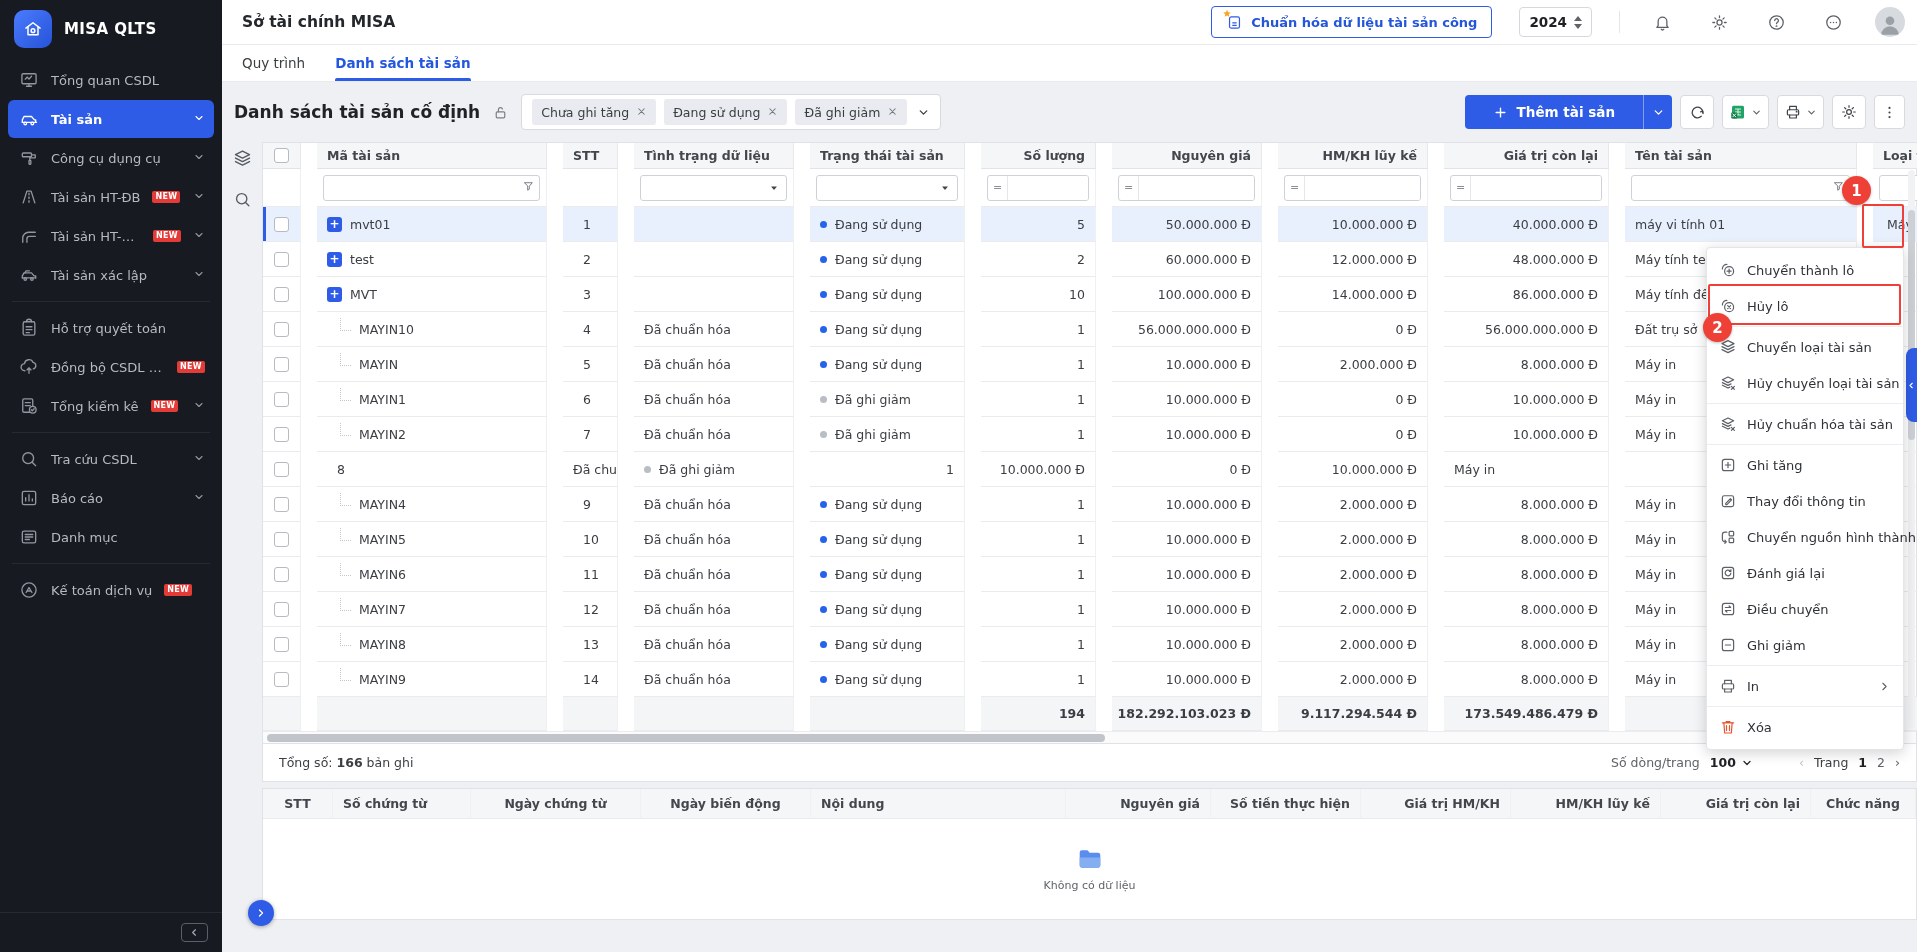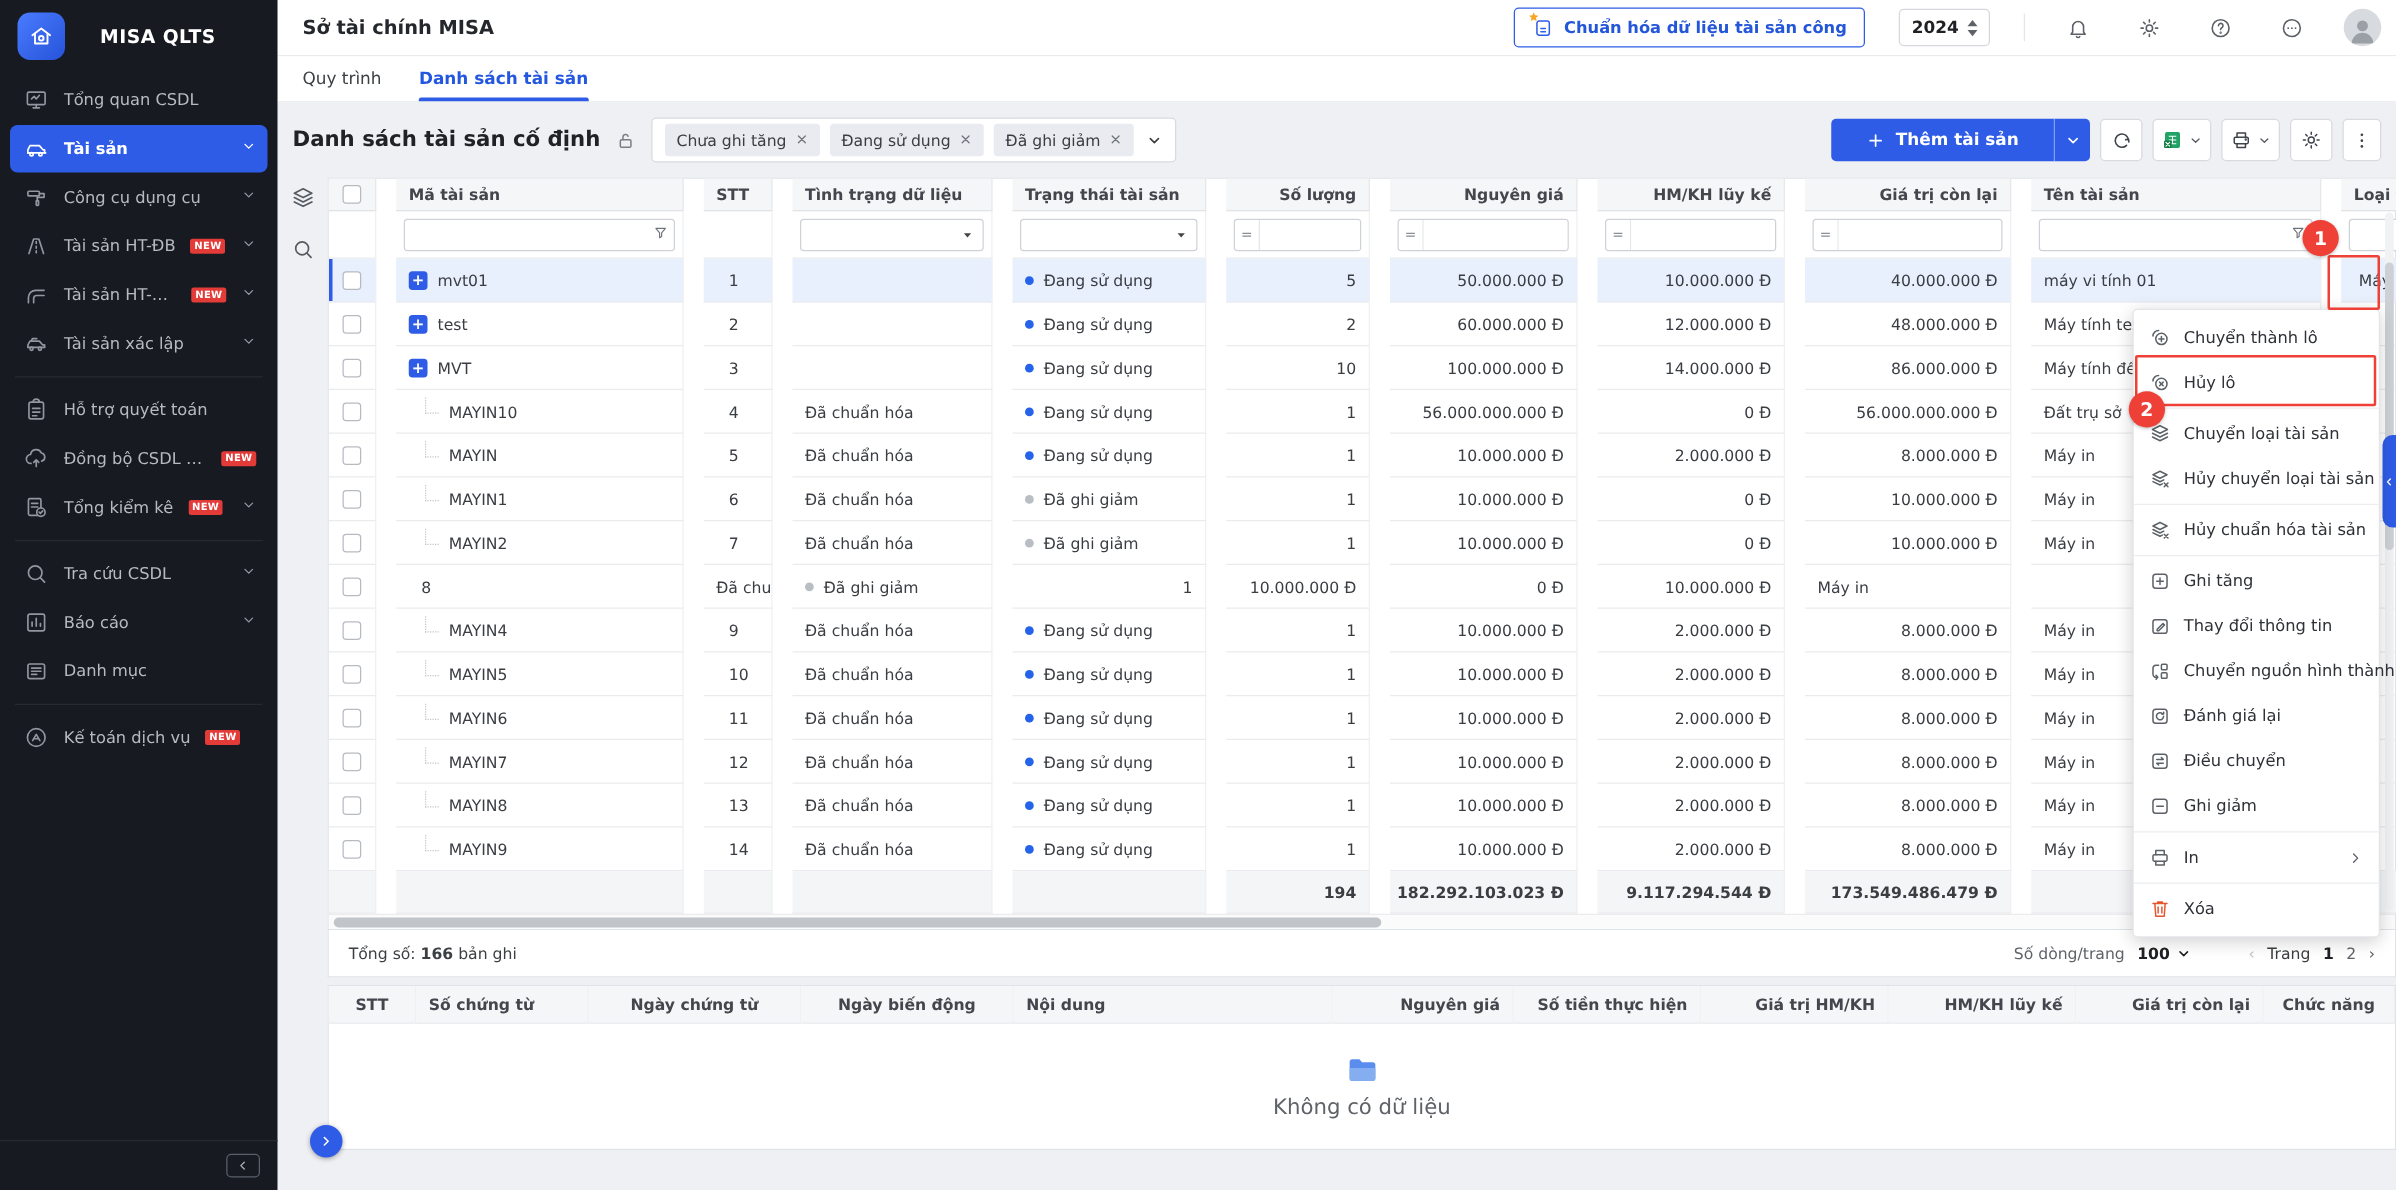--- a/index.html
+++ b/index.html
@@ -2,21 +2,21 @@
 <html><head>
 <meta charset="utf-8">
 <style>
   * { margin:0; padding:0; box-sizing:border-box; }
   html,body { width:1917px; height:952px; overflow:hidden; }
   body { font-family:"DejaVu Sans","Liberation Sans",sans-serif; background:#eef0f3; color:#3a3d42; }
   .app { position:relative; width:1917px; height:952px; overflow:hidden; }
 
   
   .sidebar { position:absolute; left:0; top:0; width:222px; height:952px; background:#171a20; display:flex; flex-direction:column; z-index:20; }
-  .brand { height:58px; display:flex; align-items:center; padding-left:14px; gap:28px; flex:none; }
+  .brand { height:58px; display:flex; align-items:center; padding-left:14px; gap:12px; flex:none; }
   .logo { width:38px; height:38px; border-radius:10px; background:linear-gradient(135deg,#4a7bff,#2653d9); display:flex; align-items:center; justify-content:center; color:#fff; flex:none; }
   .brand-name { color:#fff; font-size:15px; font-weight:700; letter-spacing:.4px; white-space:nowrap; }
   #side-nav { flex:1; padding-top:2px; overflow:hidden; }
   .sitem { height:38px; margin:1px 8px; display:flex; align-items:center; gap:12px; padding:0 9px 0 11px; border-radius:6px; color:#b7bac1; font-size:13px; white-space:nowrap; cursor:pointer; }
   .sitem svg { color:#9296a0; flex:none; }
   .sitem .slabel { overflow:hidden; text-overflow:ellipsis; }
   .sitem .schev { margin-left:auto; color:#878b94; }
   .sitem.active { background:#2e5ce6; color:#fff; font-weight:600; }
   .sitem.active svg, .sitem.active .schev { color:#fff; }
   .new-badge { background:#e23b38; color:#fff; font-size:8px; font-weight:700; padding:2px 3px; border-radius:2px; line-height:1; letter-spacing:.3px; flex:none; }
@@ -103,21 +103,21 @@
 
   
   .bottom-panel { margin:6px 0 0 40px; width:1655px; background:#fff; border:1px solid #dfe2e6; }
   .bp-tabs { height:33px; display:flex; align-items:center; padding-left:16px; gap:26px; border-bottom:1px solid #e8eaed; position:relative; }
   .bp-tab { font-size:13px; color:#3c4043; height:100%; display:flex; align-items:center; position:relative; cursor:pointer; }
   .bp-tab.active { color:#2457e0; font-weight:600; }
   .bp-tab.active::after { content:""; position:absolute; left:0; right:0; bottom:0; height:3px; background:#2e5ce6; border-radius:2px 2px 0 0; }
   .bp-caret { position:absolute; right:14px; color:#2e5ce6; display:flex; cursor:pointer; }
   #bp-cols { display:grid; grid-template-columns:70px 138px 170px 170px 255px 145px 150px 150px 150px 150px 105px; }
   #bp-cols .c { height:30px; background:#f5f6f8; font-weight:600; color:#43464c; }
-  .bp-empty { height:100px; display:flex; flex-direction:column; align-items:center; justify-content:center; gap:7px; color:#5f6368; font-size:17px; }
+  .bp-empty { height:100px; display:flex; flex-direction:column; align-items:center; justify-content:center; gap:7px; color:#5f6368; font-size:11px; }
 
   
   .menu { position:absolute; left:1706px; top:247px; width:198px; background:#fff; border:1px solid #e3e5e9; border-radius:4px; box-shadow:0 3px 14px rgba(0,0,0,.18); padding:4px 0; z-index:50; }
   .mi { height:36px; display:flex; align-items:center; gap:10px; padding:0 12px; font-size:13px; color:#2e3136; cursor:pointer; white-space:nowrap; }
   .mi svg { color:#5c6167; flex:none; }
   .mi.danger svg { color:#e5552f; }
   .mi .sub { margin-left:auto; color:#5c6167; display:flex; }
   .msep { height:1px; background:#ebedf0; margin:2px 0; }
 
   

